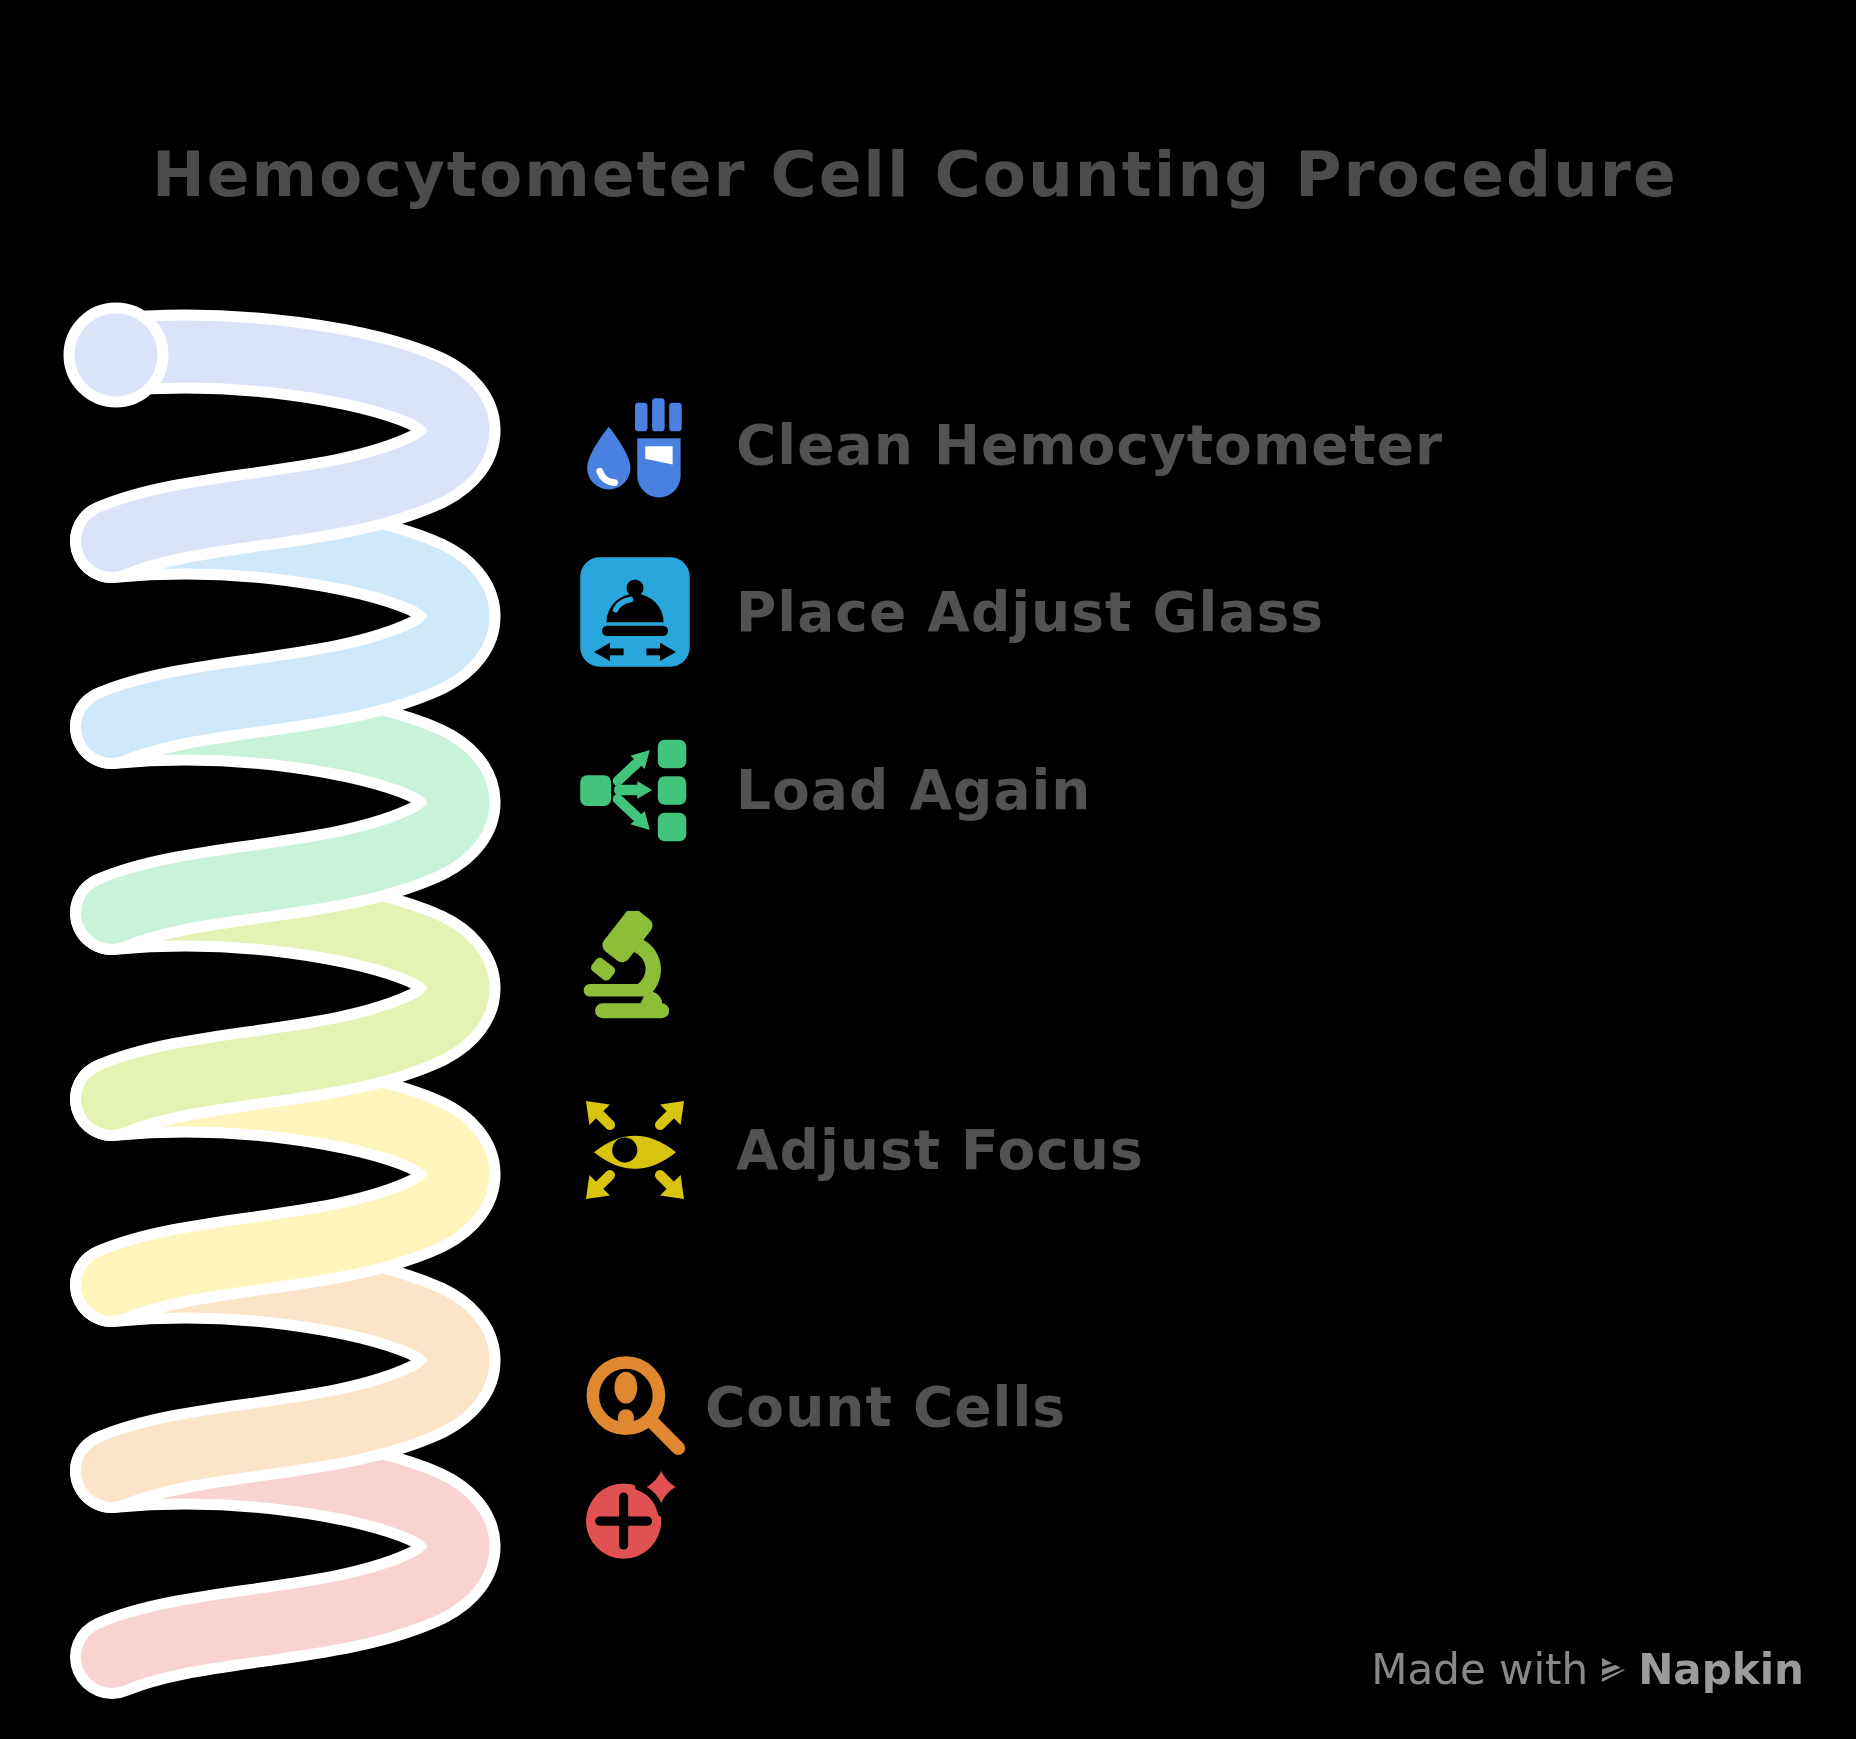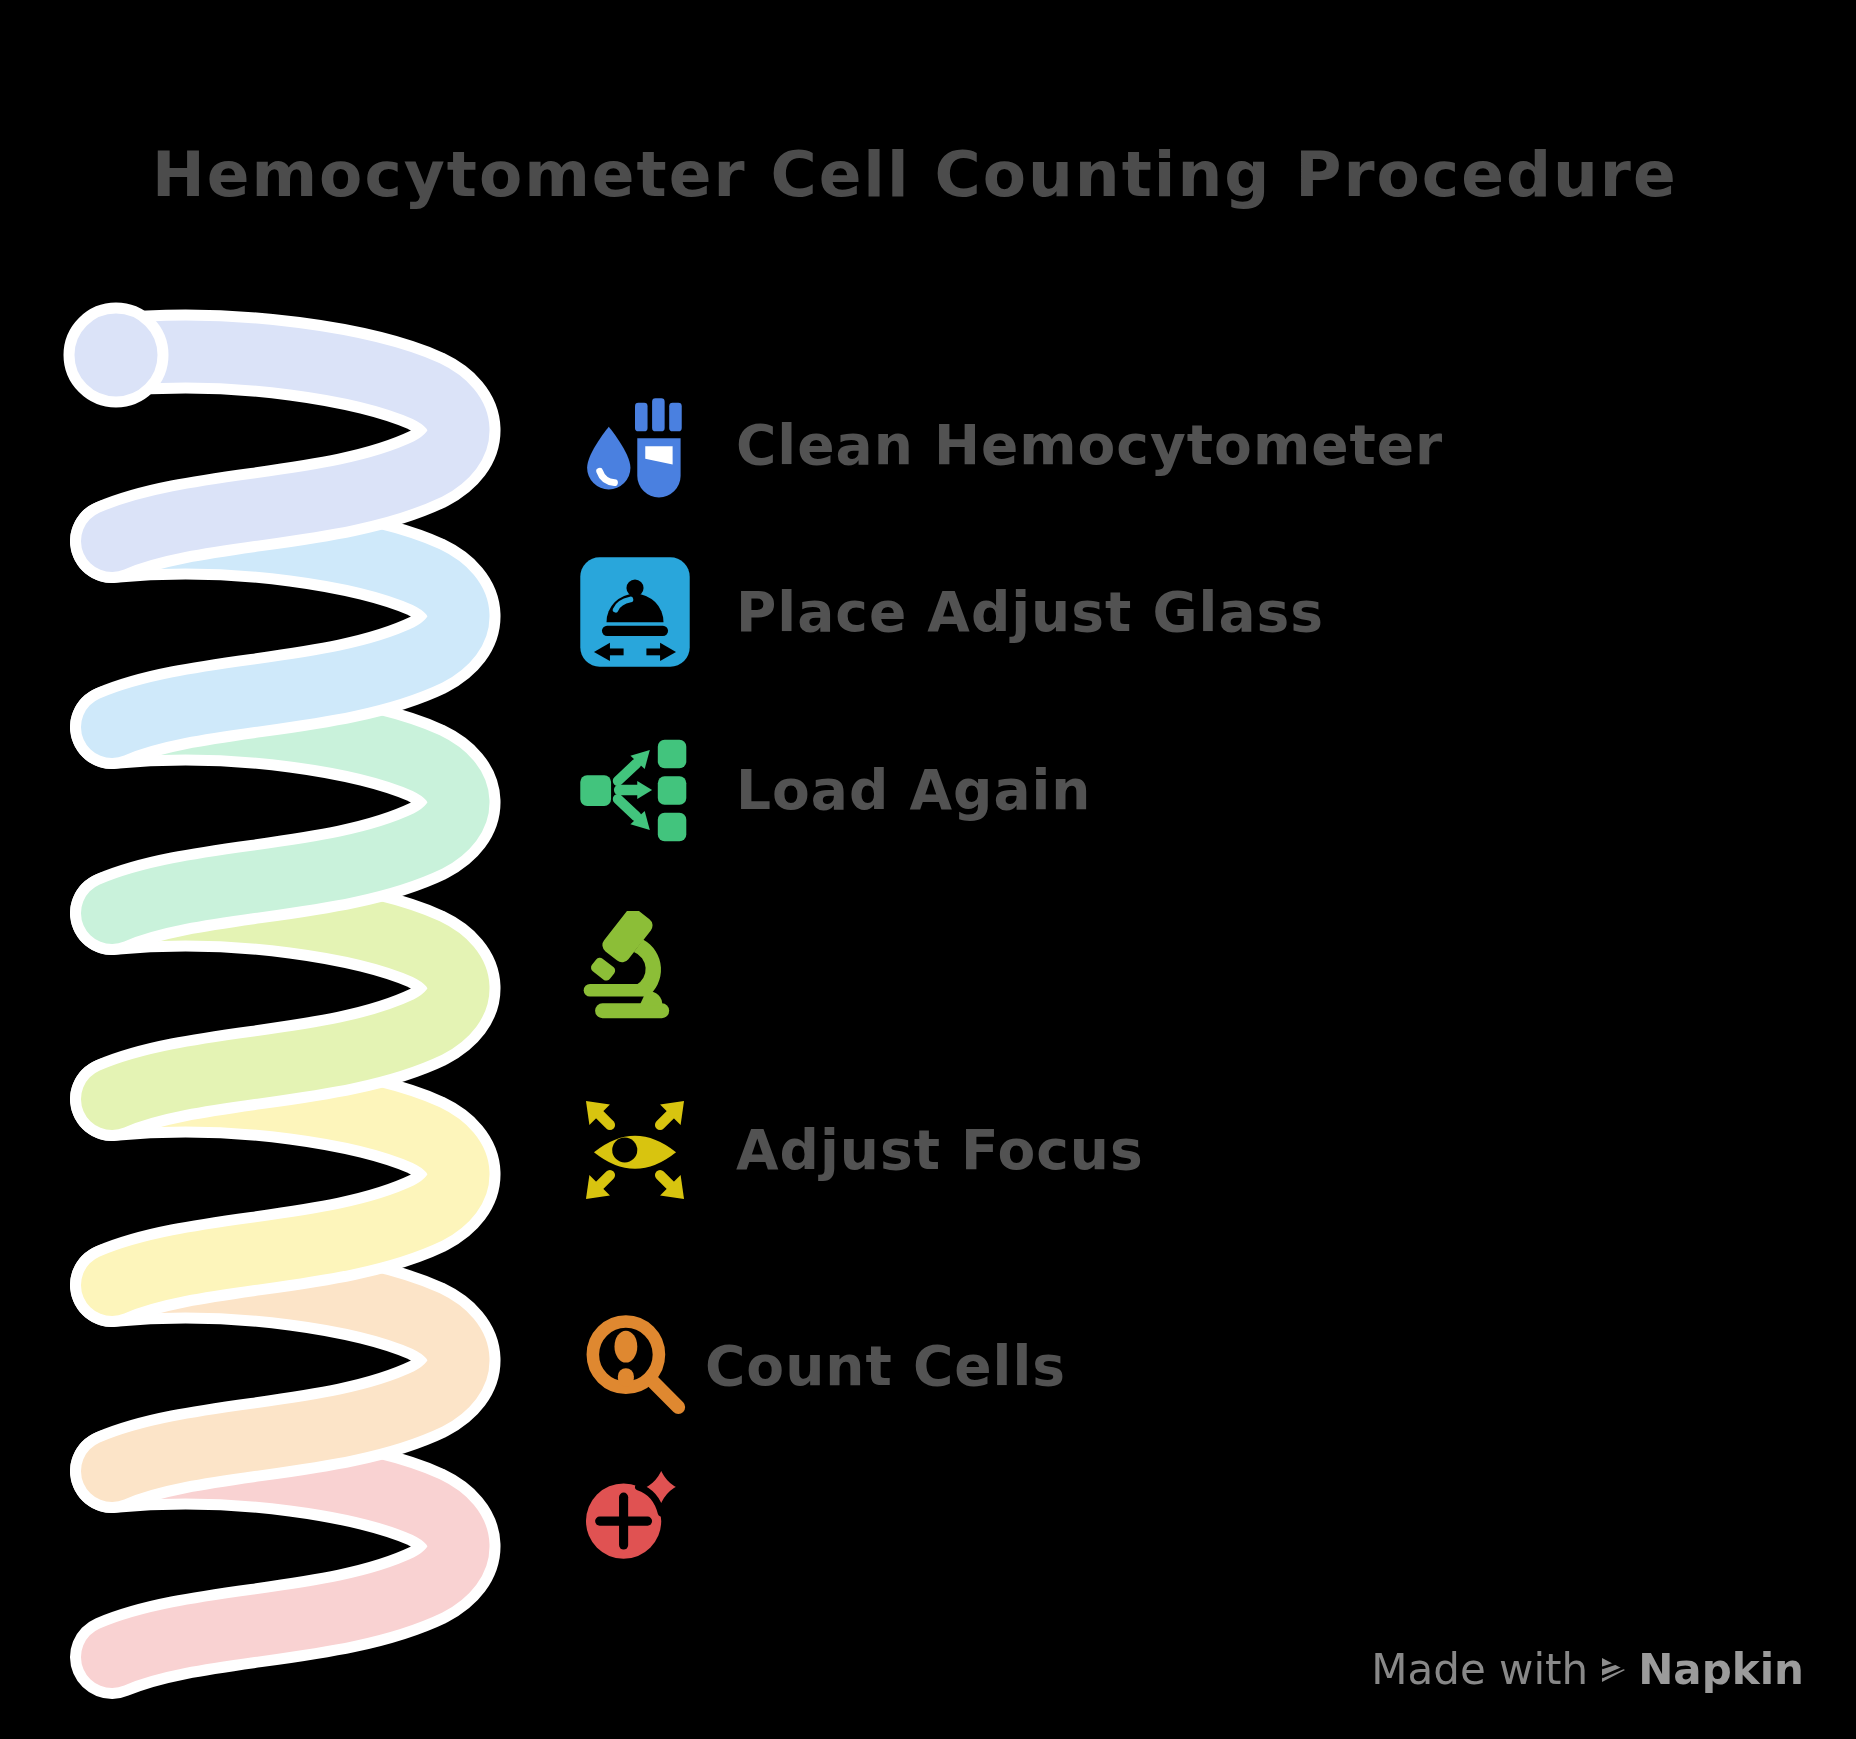--- a/index.html
+++ b/index.html
@@ -132,21 +132,21 @@
     <g stroke="#d8c40f" stroke-width="9" stroke-linecap="round">
       <line x1="13" y1="13" x2="28" y2="28"></line>
               <line x1="87" y1="13" x2="72" y2="28"></line>
       <line x1="13" y1="87" x2="28" y2="72"></line>
               <line x1="87" y1="87" x2="72" y2="72"></line>
     </g>
           </svg>
         </span>
         <span class="lbl">Adjust Focus</span>
       </div>
-      <div class="row" style="top: 1304px; gap: 13px;">
+      <div class="row" style="top: 1345px; gap: 13px;">
         <span class="icn">
           <svg viewBox="0 0 100 100">
     <circle cx="42" cy="40" r="29" stroke="#df8830" stroke-width="11" fill="none"></circle>
     <line x1="64" y1="62" x2="88" y2="86" stroke="#df8830" stroke-width="12" stroke-linecap="round"></line>
     <ellipse cx="42" cy="33" rx="10" ry="14" fill="#df8830"></ellipse>
     <rect x="35" y="52" width="14" height="16" rx="7" fill="#df8830"></rect>
           </svg>
         </span>
         <span class="lbl">Count Cells</span>
       </div>

